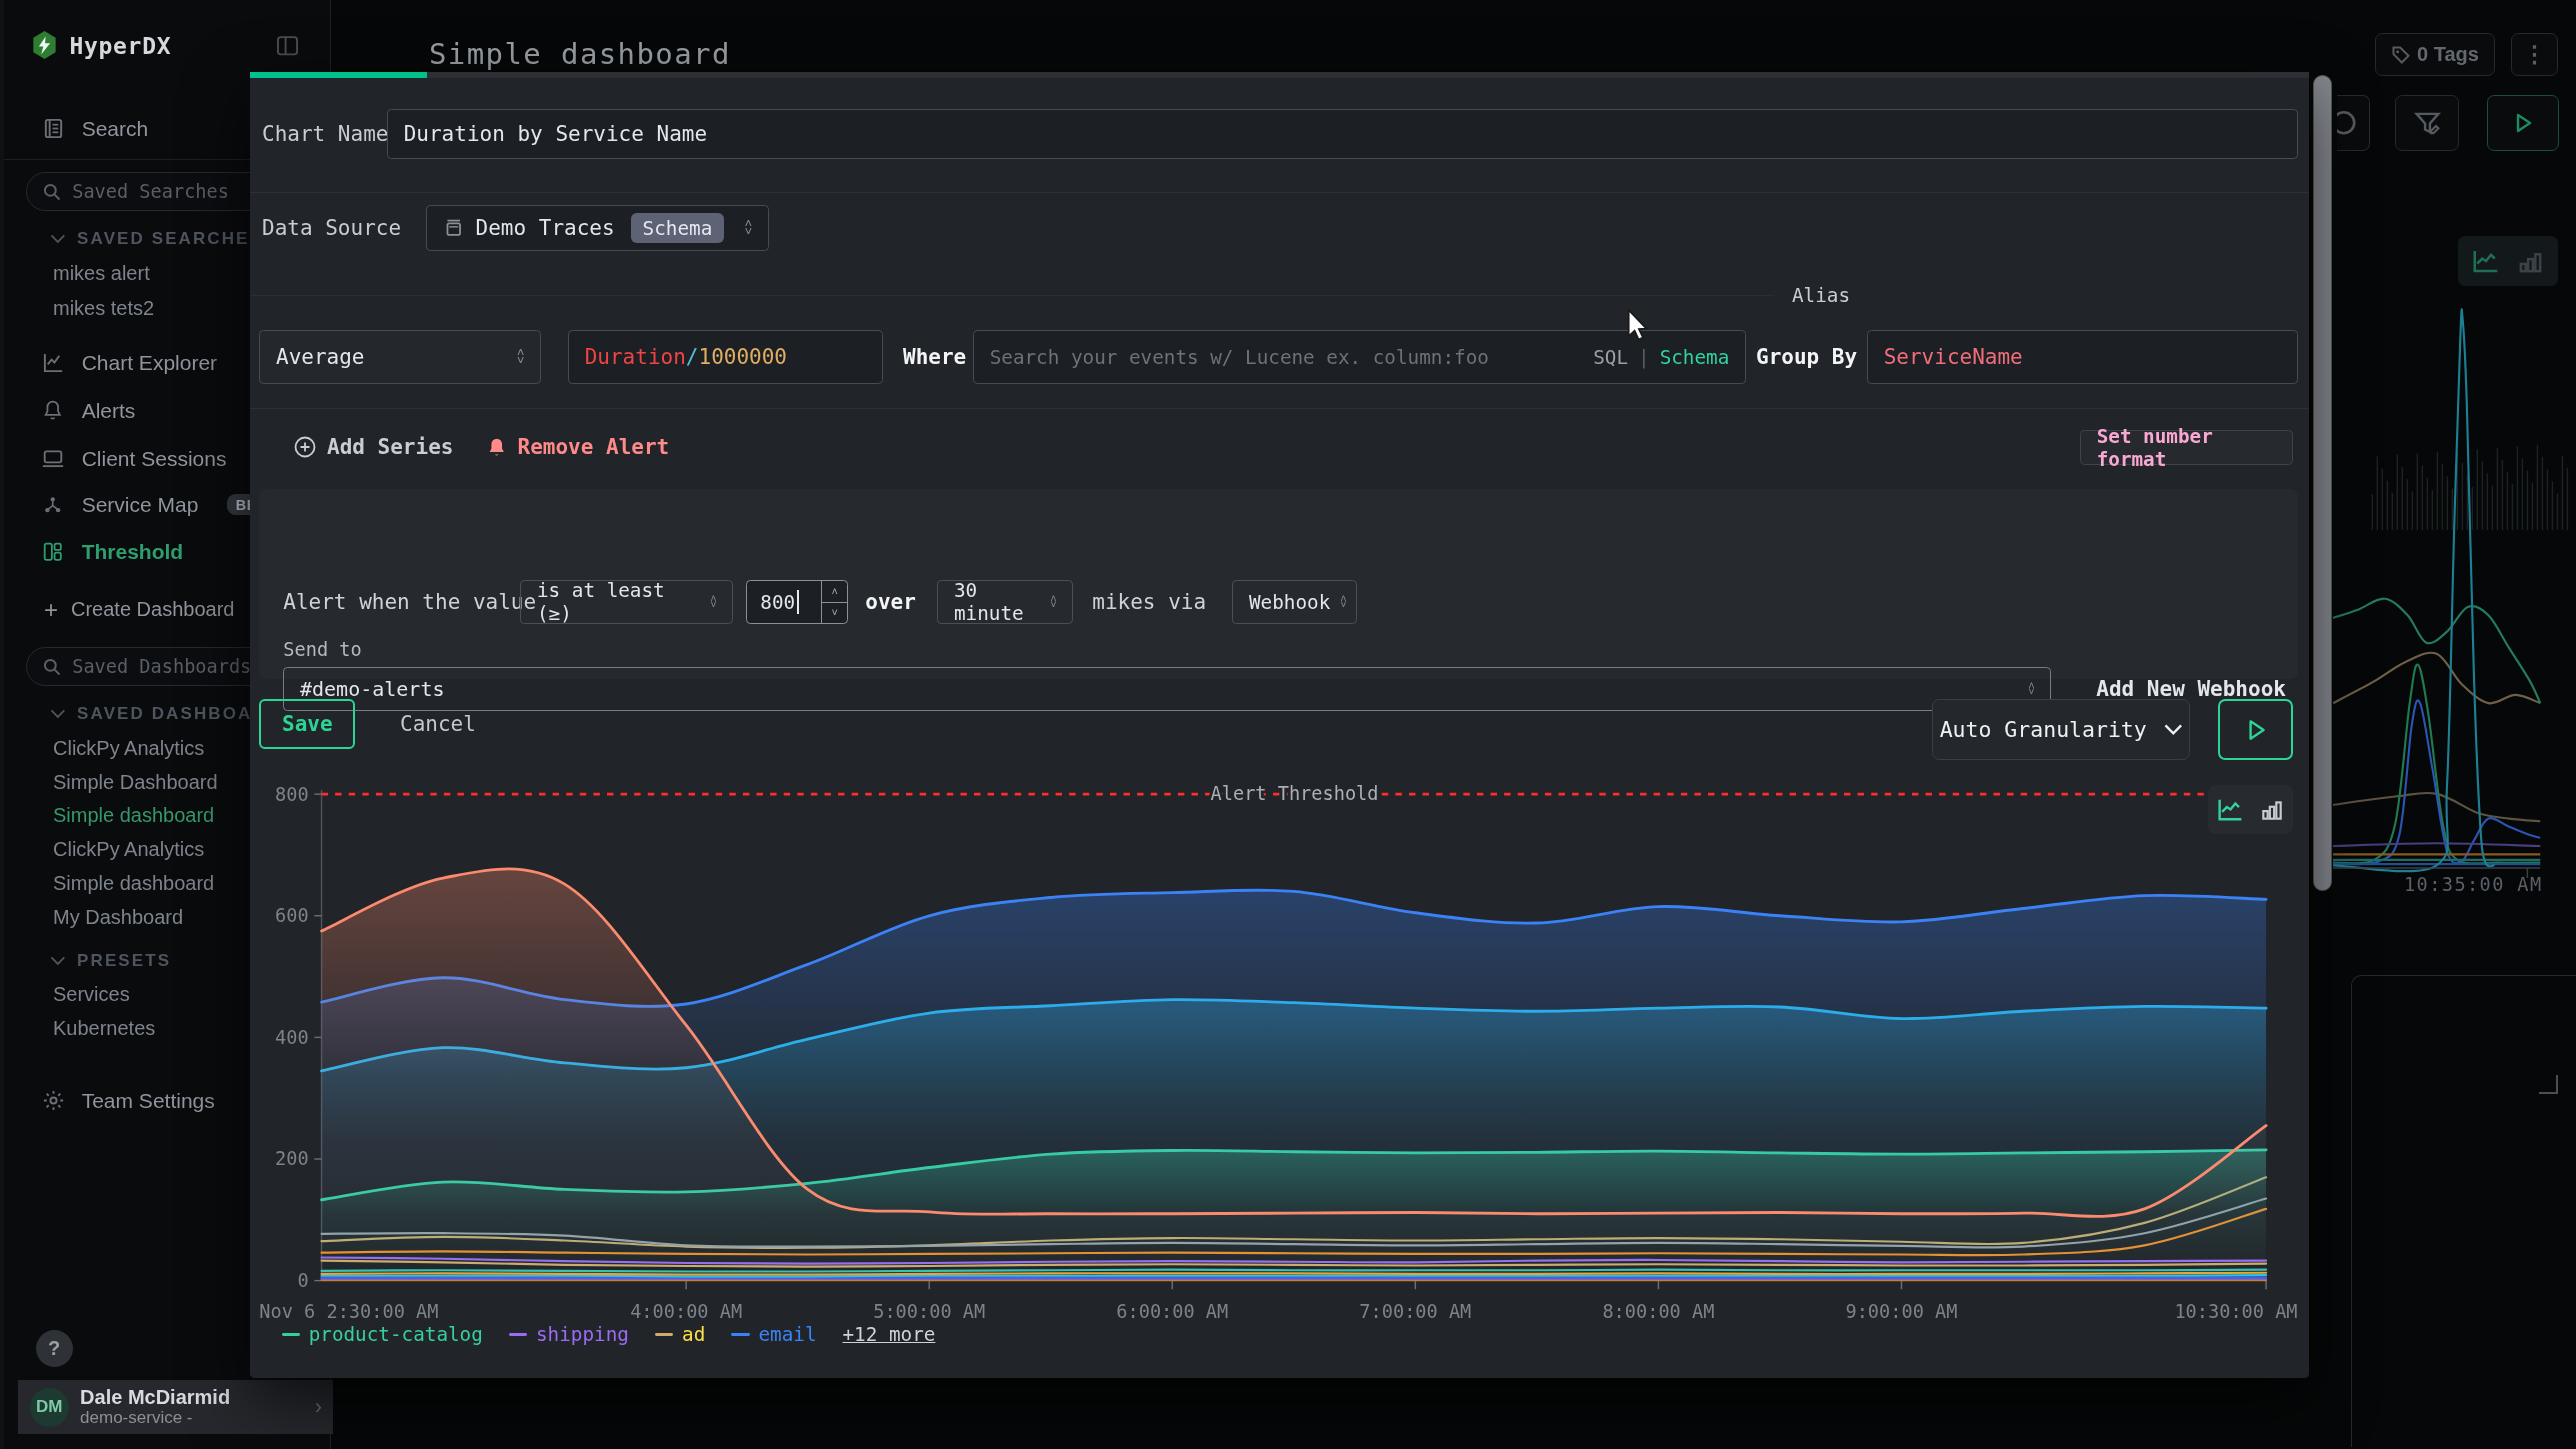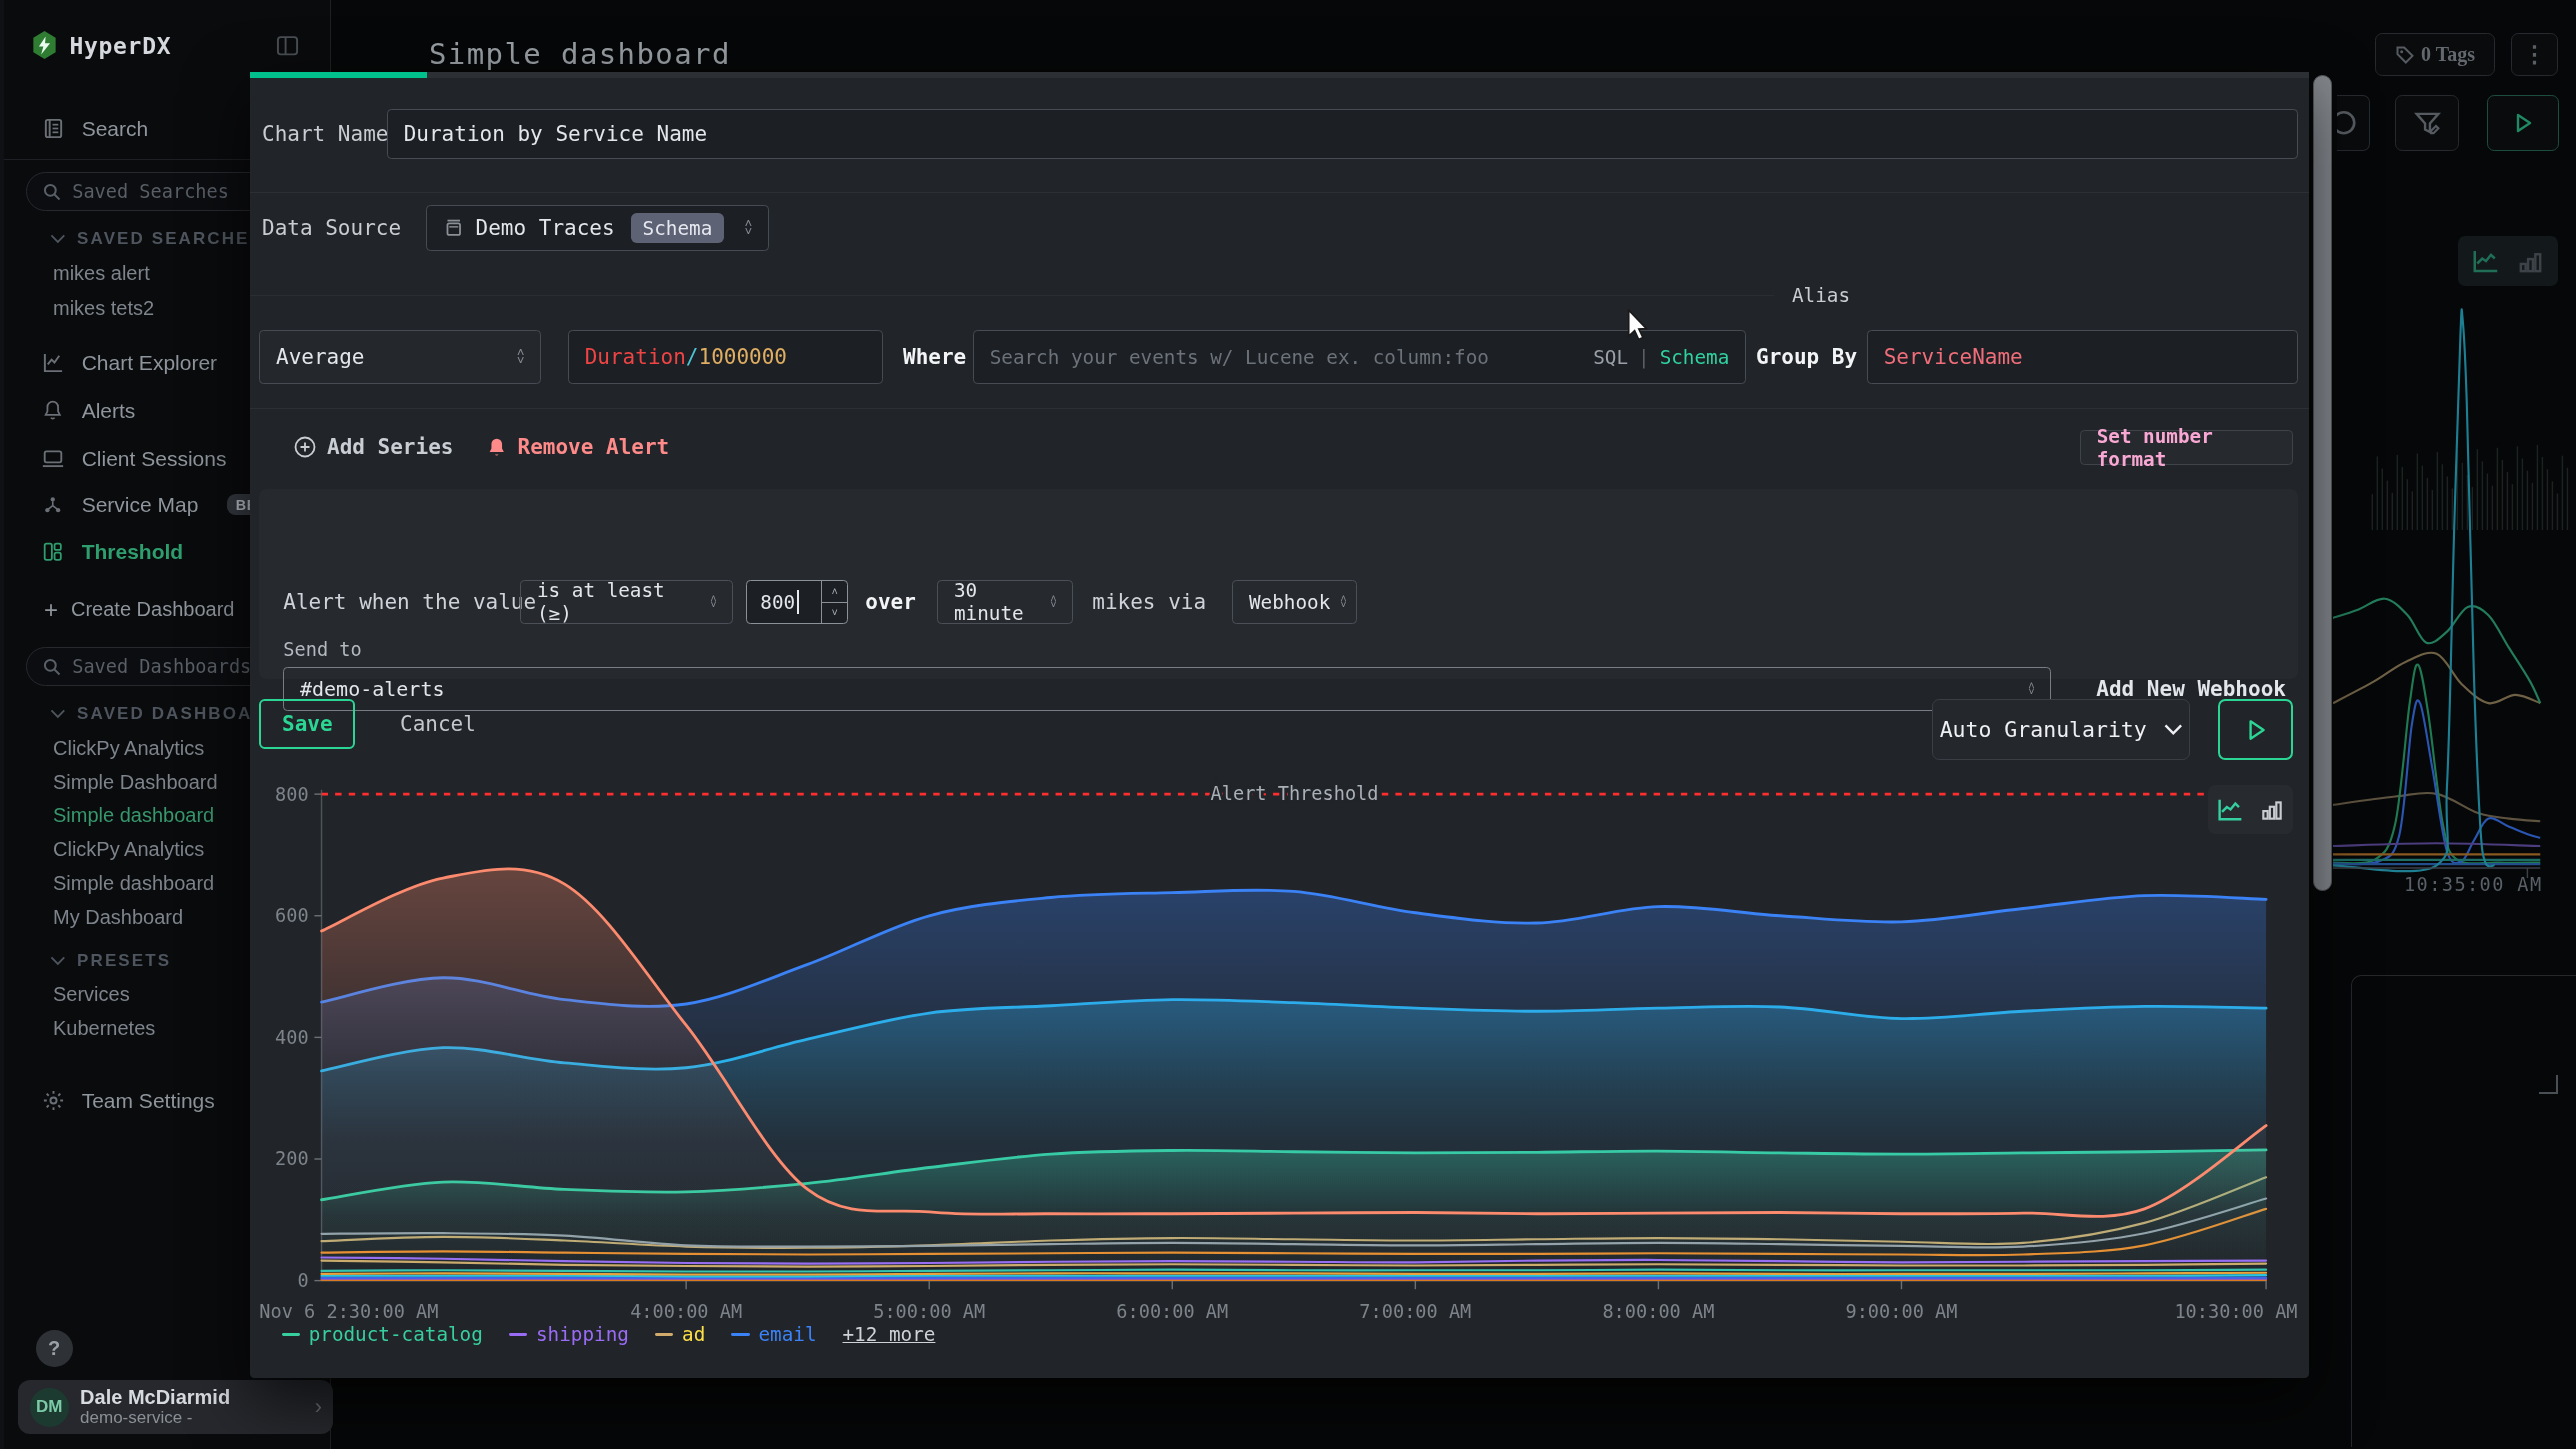--- a/index.html
+++ b/index.html
@@ -19,29 +19,29 @@
   .pill input{background:transparent;border:none;outline:none;font-family:var(--mono);font-size:18.6px;color:#9aa0a8;width:200px}
   .pill input::placeholder{color:#595f67}
   .section-h{position:absolute;left:0;right:0;height:31.5px;display:flex;align-items:center;gap:11.4px;padding-left:46px;color:#4e555e;font-family:var(--sans);font-size:17px;letter-spacing:2.1px;font-weight:bold}
   .nav-item{gap:15.7px;padding-left:36px;color:#8f959c;font-family:var(--sans);font-size:21px;cursor:pointer}
   .nav-item .ic{width:26px;display:flex;justify-content:center}
   .nav-item.active-green{color:#2f9e6f;font-weight:bold}
   .side-sub{position:absolute;left:49px;right:0;height:31.5px;display:flex;align-items:center;color:#7e848c;font-family:var(--sans);font-size:20px;cursor:pointer}
   .side-sub.active{color:#37976d}
   .beta{background:#34383f;color:#b9bec6;font-family:var(--sans);font-size:14.3px;font-weight:bold;letter-spacing:0.7px;border-radius:8.6px;padding:2.9px 8.6px;margin-left:13px}
   .help-circle{position:absolute;left:31.5px;top:1330px;width:37px;height:37px;border-radius:50%;background:#2e3136;color:#9aa0a6;display:flex;align-items:center;justify-content:center;font-family:var(--sans);font-size:20px;font-weight:bold;cursor:pointer}
-  .user-card{position:absolute;left:14.3px;top:1380px;width:315px;height:54px;background:#26282d;border-radius:12px;display:flex;align-items:center;padding:0 11.4px;gap:11.4px;cursor:pointer}
+  .user-card{position:absolute;left:14.3px;top:1380px;width:315px;height:54px;background:#26282d;border-radius:0;display:flex;align-items:center;padding:0 11.4px;gap:11.4px;cursor:pointer}
   .avatar{width:39px;height:39px;border-radius:50%;background:#1d3a30;color:#7ccba8;display:flex;align-items:center;justify-content:center;font-family:var(--sans);font-weight:bold;font-size:17px}
   .user-name{font-family:var(--sans);font-weight:bold;font-size:20px;color:#d7dadf;line-height:1.1}
   .user-sub{font-family:var(--sans);font-size:17px;color:#8a9096}
   .user-chev{margin-left:auto;color:#6a6f75;font-family:var(--sans);font-size:21.5px}
   
   .page-title{position:absolute;left:429px;top:37px;font-family:var(--mono);font-size:29px;color:#9aa0a5;letter-spacing:1.4px}
   
-  .ghost-btn{position:absolute;border:1.4px solid #26292d;border-radius:7.2px;display:flex;align-items:center;justify-content:center;gap:6px;color:#63686e;font-family:Liberation Serif, serif;font-weight:bold;font-size:20px;background:#0a0b0d}
+  .ghost-btn{position:absolute;border:1.4px solid #26292d;border-radius:7.2px;display:flex;align-items:center;justify-content:center;gap:6px;color:#63686e;font-family:Liberation Sans, sans-serif;font-weight:bold;font-size:20px;background:#0a0b0d}
   .kebab::before{content:"\22EE";font-size:23px;color:#5a5f65}
   .bg-xlabel{position:absolute;left:2404px;top:874px;width:165px;color:#596067;font-size:18.6px;letter-spacing:1.4px}
   .panel-edge{position:absolute;left:2351px;top:975px;width:229px;height:472px;border-top:1.4px solid #26292c;border-left:1.4px solid #26292c;border-top-left-radius:10px}
   .resize-glyph{position:absolute;left:2539px;top:1075px;width:18.6px;height:18.6px;border-right:2.9px solid #4a4f55;border-bottom:2.9px solid #4a4f55}
   .toggle-box{position:absolute;display:flex;align-items:center;justify-content:center;gap:14.3px;border-radius:7.2px}
   .toggle-box.dim{background:#13181b}
   .toggle-box.bright{background:#272b30}
   
   .scroll-thumb{position:absolute;left:2313px;top:75px;width:18.6px;height:816px;border-radius:9.3px;background:#85898e;border:0.7px solid #55585c}
   

